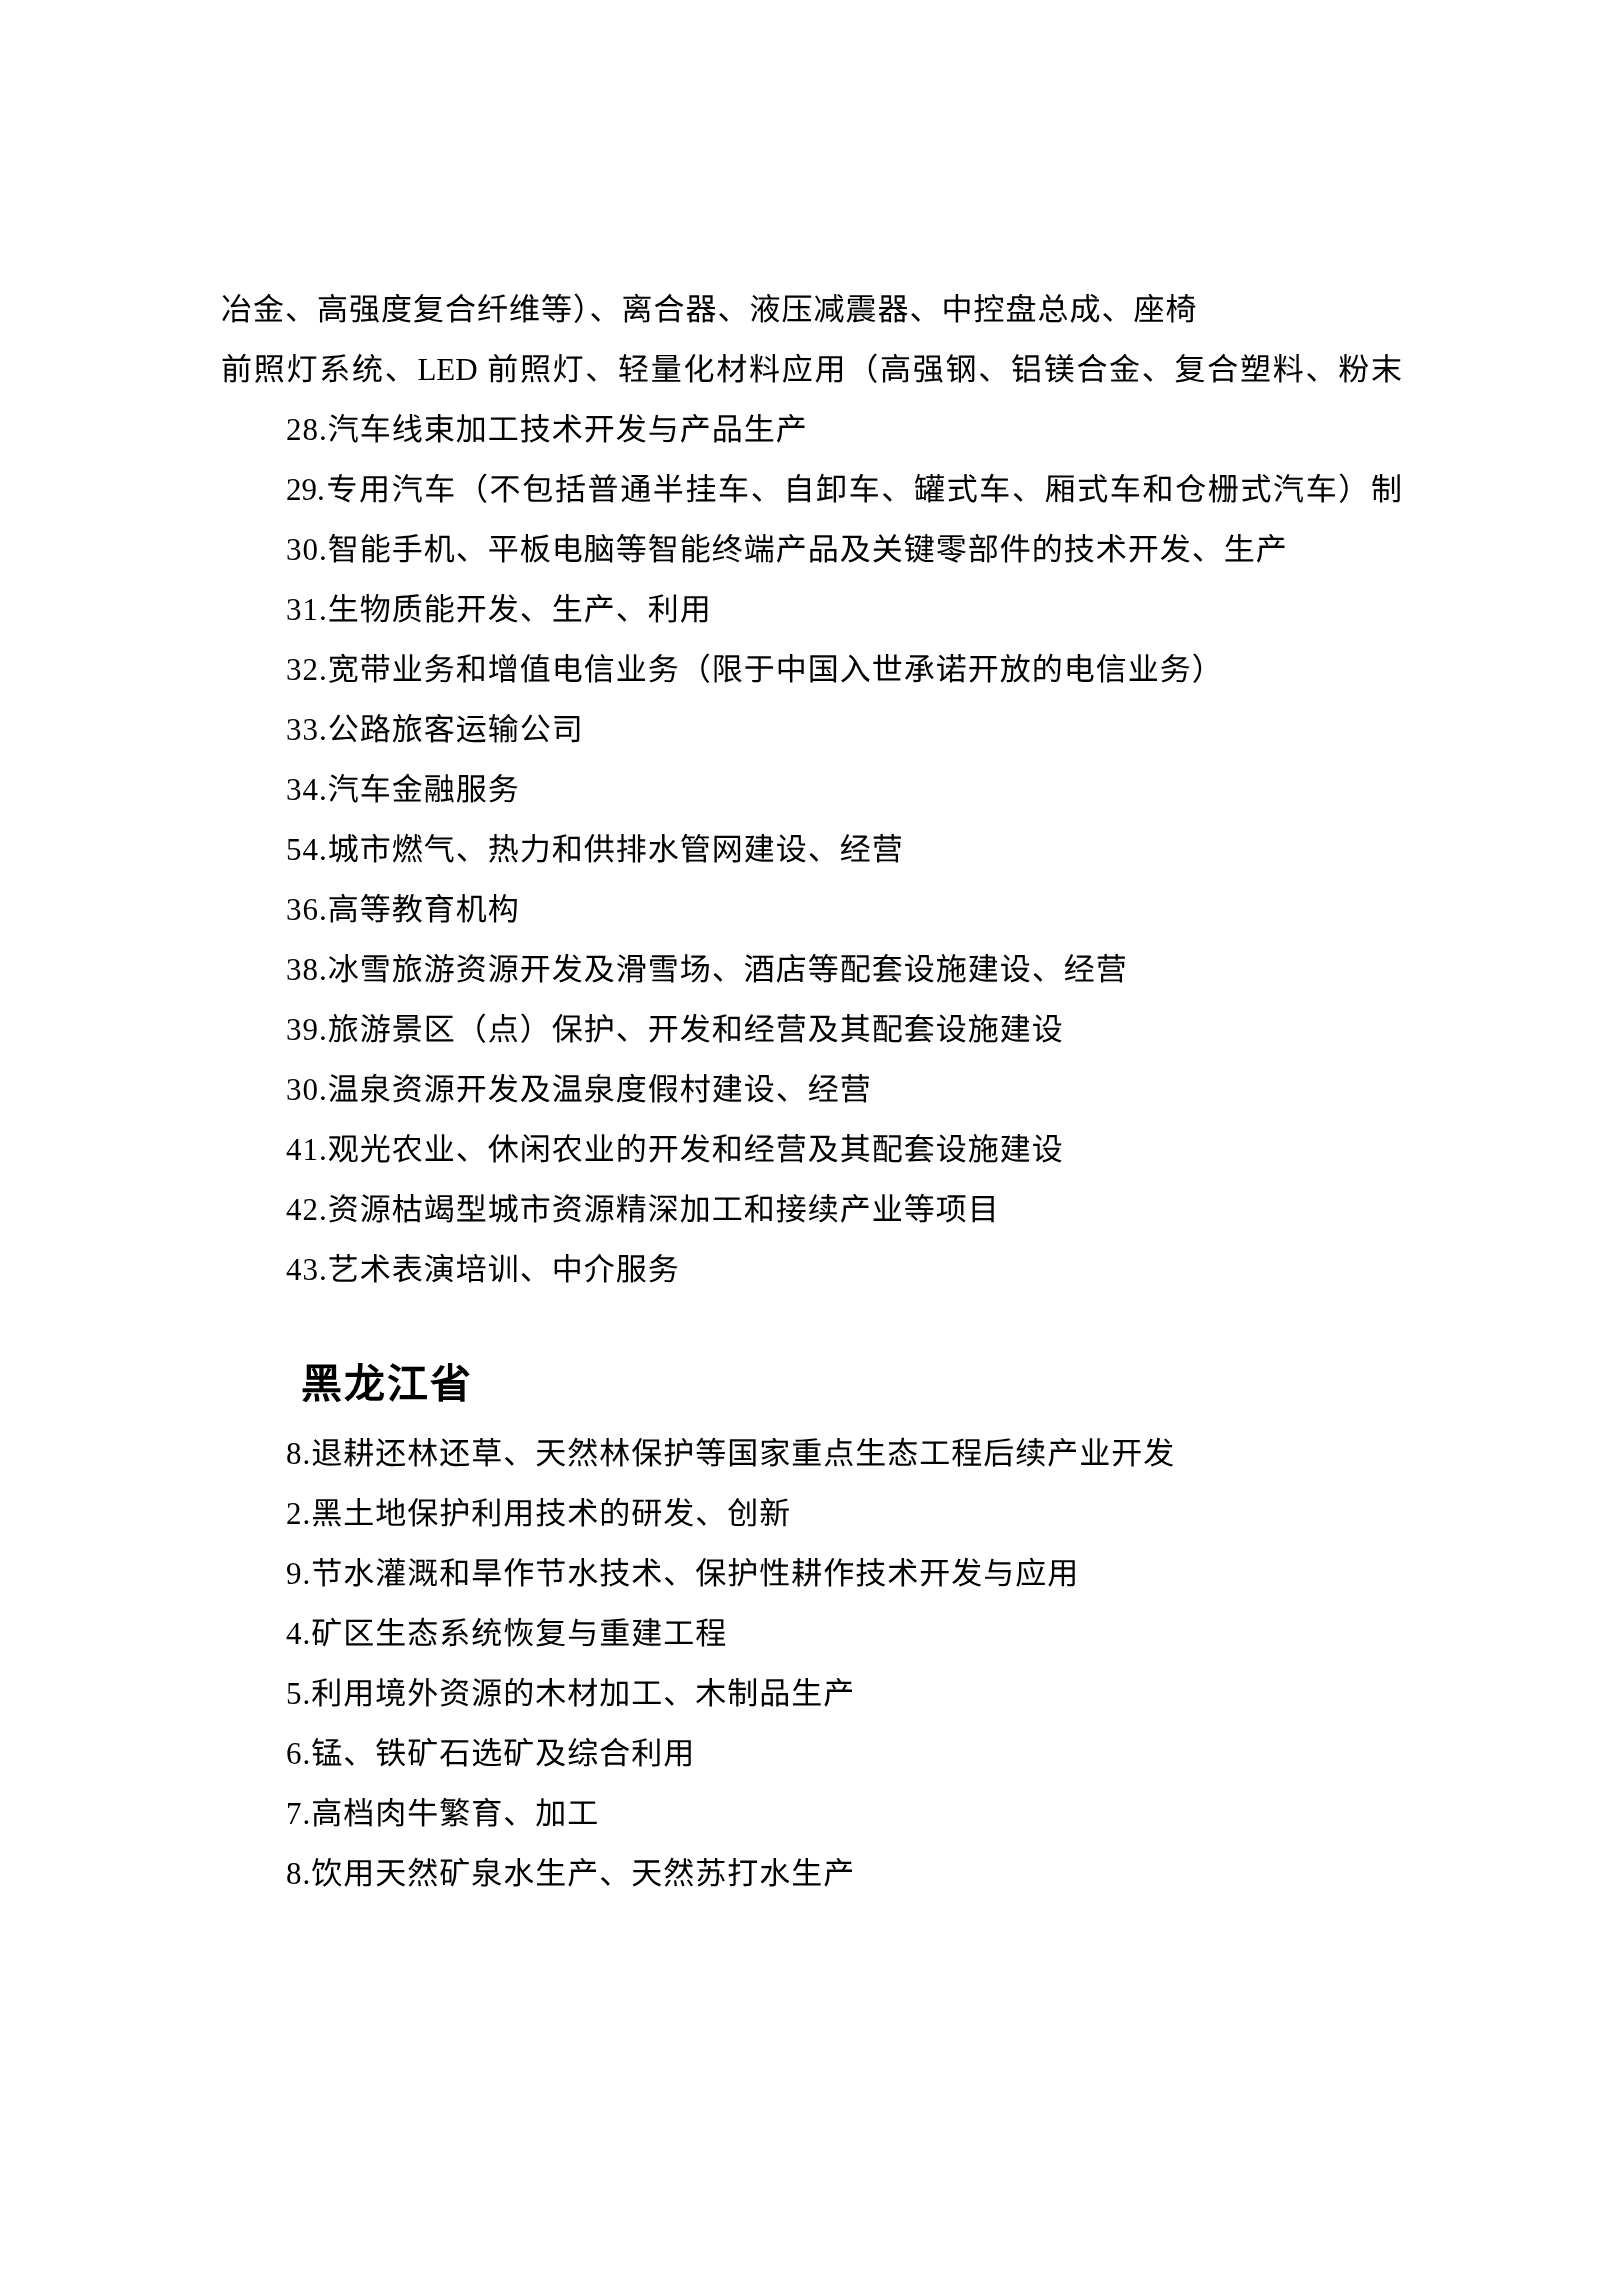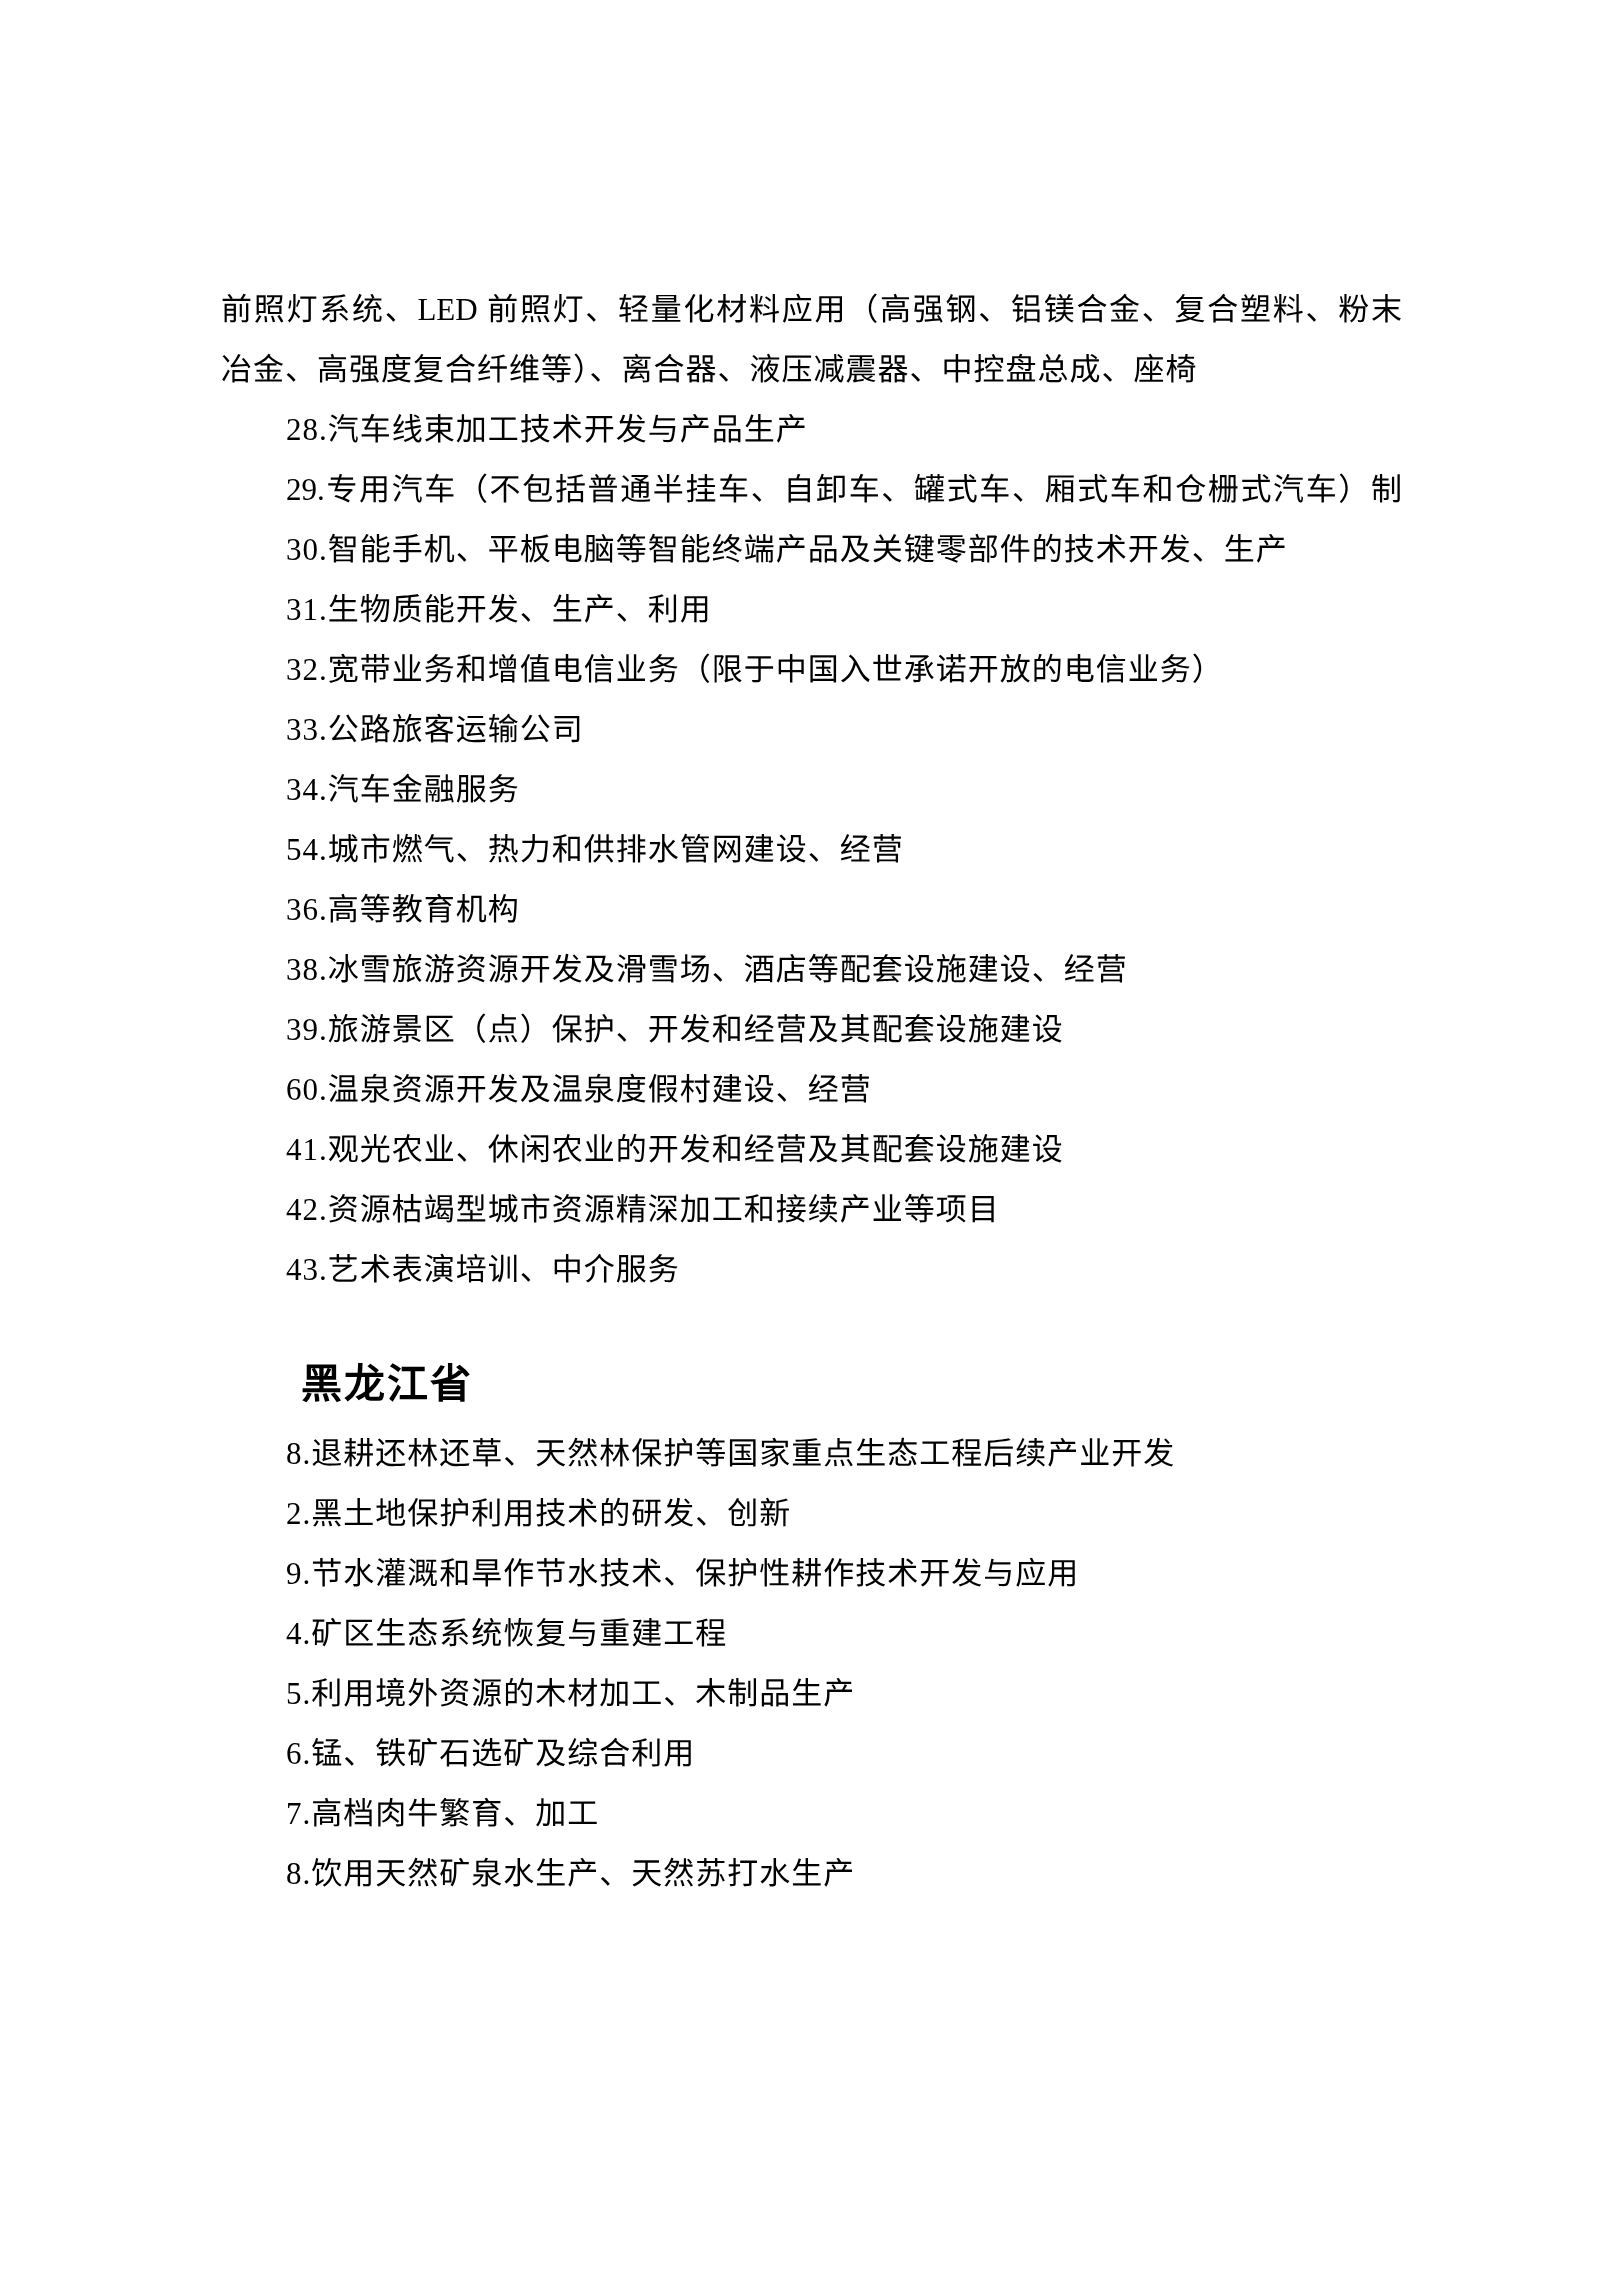--- a/index.html
+++ b/index.html
@@ -49,34 +49,34 @@
   }
   .section-lines {
     margin-top: 4.9px;
   }
 </style>
 </head>
 <body>
 
 <div class="content">
   <div id="bodyLines">
+      <div class="line">冶金、高强度复合纤维等）、离合器、液压减震器、中控盘总成、座椅</div>
       <div class="line fill">前照灯系统、LED 前照灯、轻量化材料应用（高强钢、铝镁合金、复合塑料、粉末</div>
-      <div class="line">冶金、高强度复合纤维等）、离合器、液压减震器、中控盘总成、座椅</div>
       <div class="line indent">28.汽车线束加工技术开发与产品生产</div>
       <div class="line indent fill">29.专用汽车（不包括普通半挂车、自卸车、罐式车、厢式车和仓栅式汽车）制</div>
       <div class="line indent">30.智能手机、平板电脑等智能终端产品及关键零部件的技术开发、生产</div>
       <div class="line indent">31.生物质能开发、生产、利用</div>
       <div class="line indent">32.宽带业务和增值电信业务（限于中国入世承诺开放的电信业务）</div>
       <div class="line indent">33.公路旅客运输公司</div>
       <div class="line indent">34.汽车金融服务</div>
       <div class="line indent">54.城市燃气、热力和供排水管网建设、经营</div>
       <div class="line indent">36.高等教育机构</div>
       <div class="line indent">38.冰雪旅游资源开发及滑雪场、酒店等配套设施建设、经营</div>
       <div class="line indent">39.旅游景区（点）保护、开发和经营及其配套设施建设</div>
-      <div class="line indent">60.温泉资源开发及温泉度假村建设、经营</div>
+      <div class="line indent">30.温泉资源开发及温泉度假村建设、经营</div>
       <div class="line indent">41.观光农业、休闲农业的开发和经营及其配套设施建设</div>
       <div class="line indent">42.资源枯竭型城市资源精深加工和接续产业等项目</div>
       <div class="line indent">43.艺术表演培训、中介服务</div>
     </div>
   <h2 class="heading">黑龙江省</h2>
   <div id="sectionLines" class="section-lines">
       <div class="line indent">8.退耕还林还草、天然林保护等国家重点生态工程后续产业开发</div>
       <div class="line indent">2.黑土地保护利用技术的研发、创新</div>
       <div class="line indent">9.节水灌溉和旱作节水技术、保护性耕作技术开发与应用</div>
       <div class="line indent">4.矿区生态系统恢复与重建工程</div>

